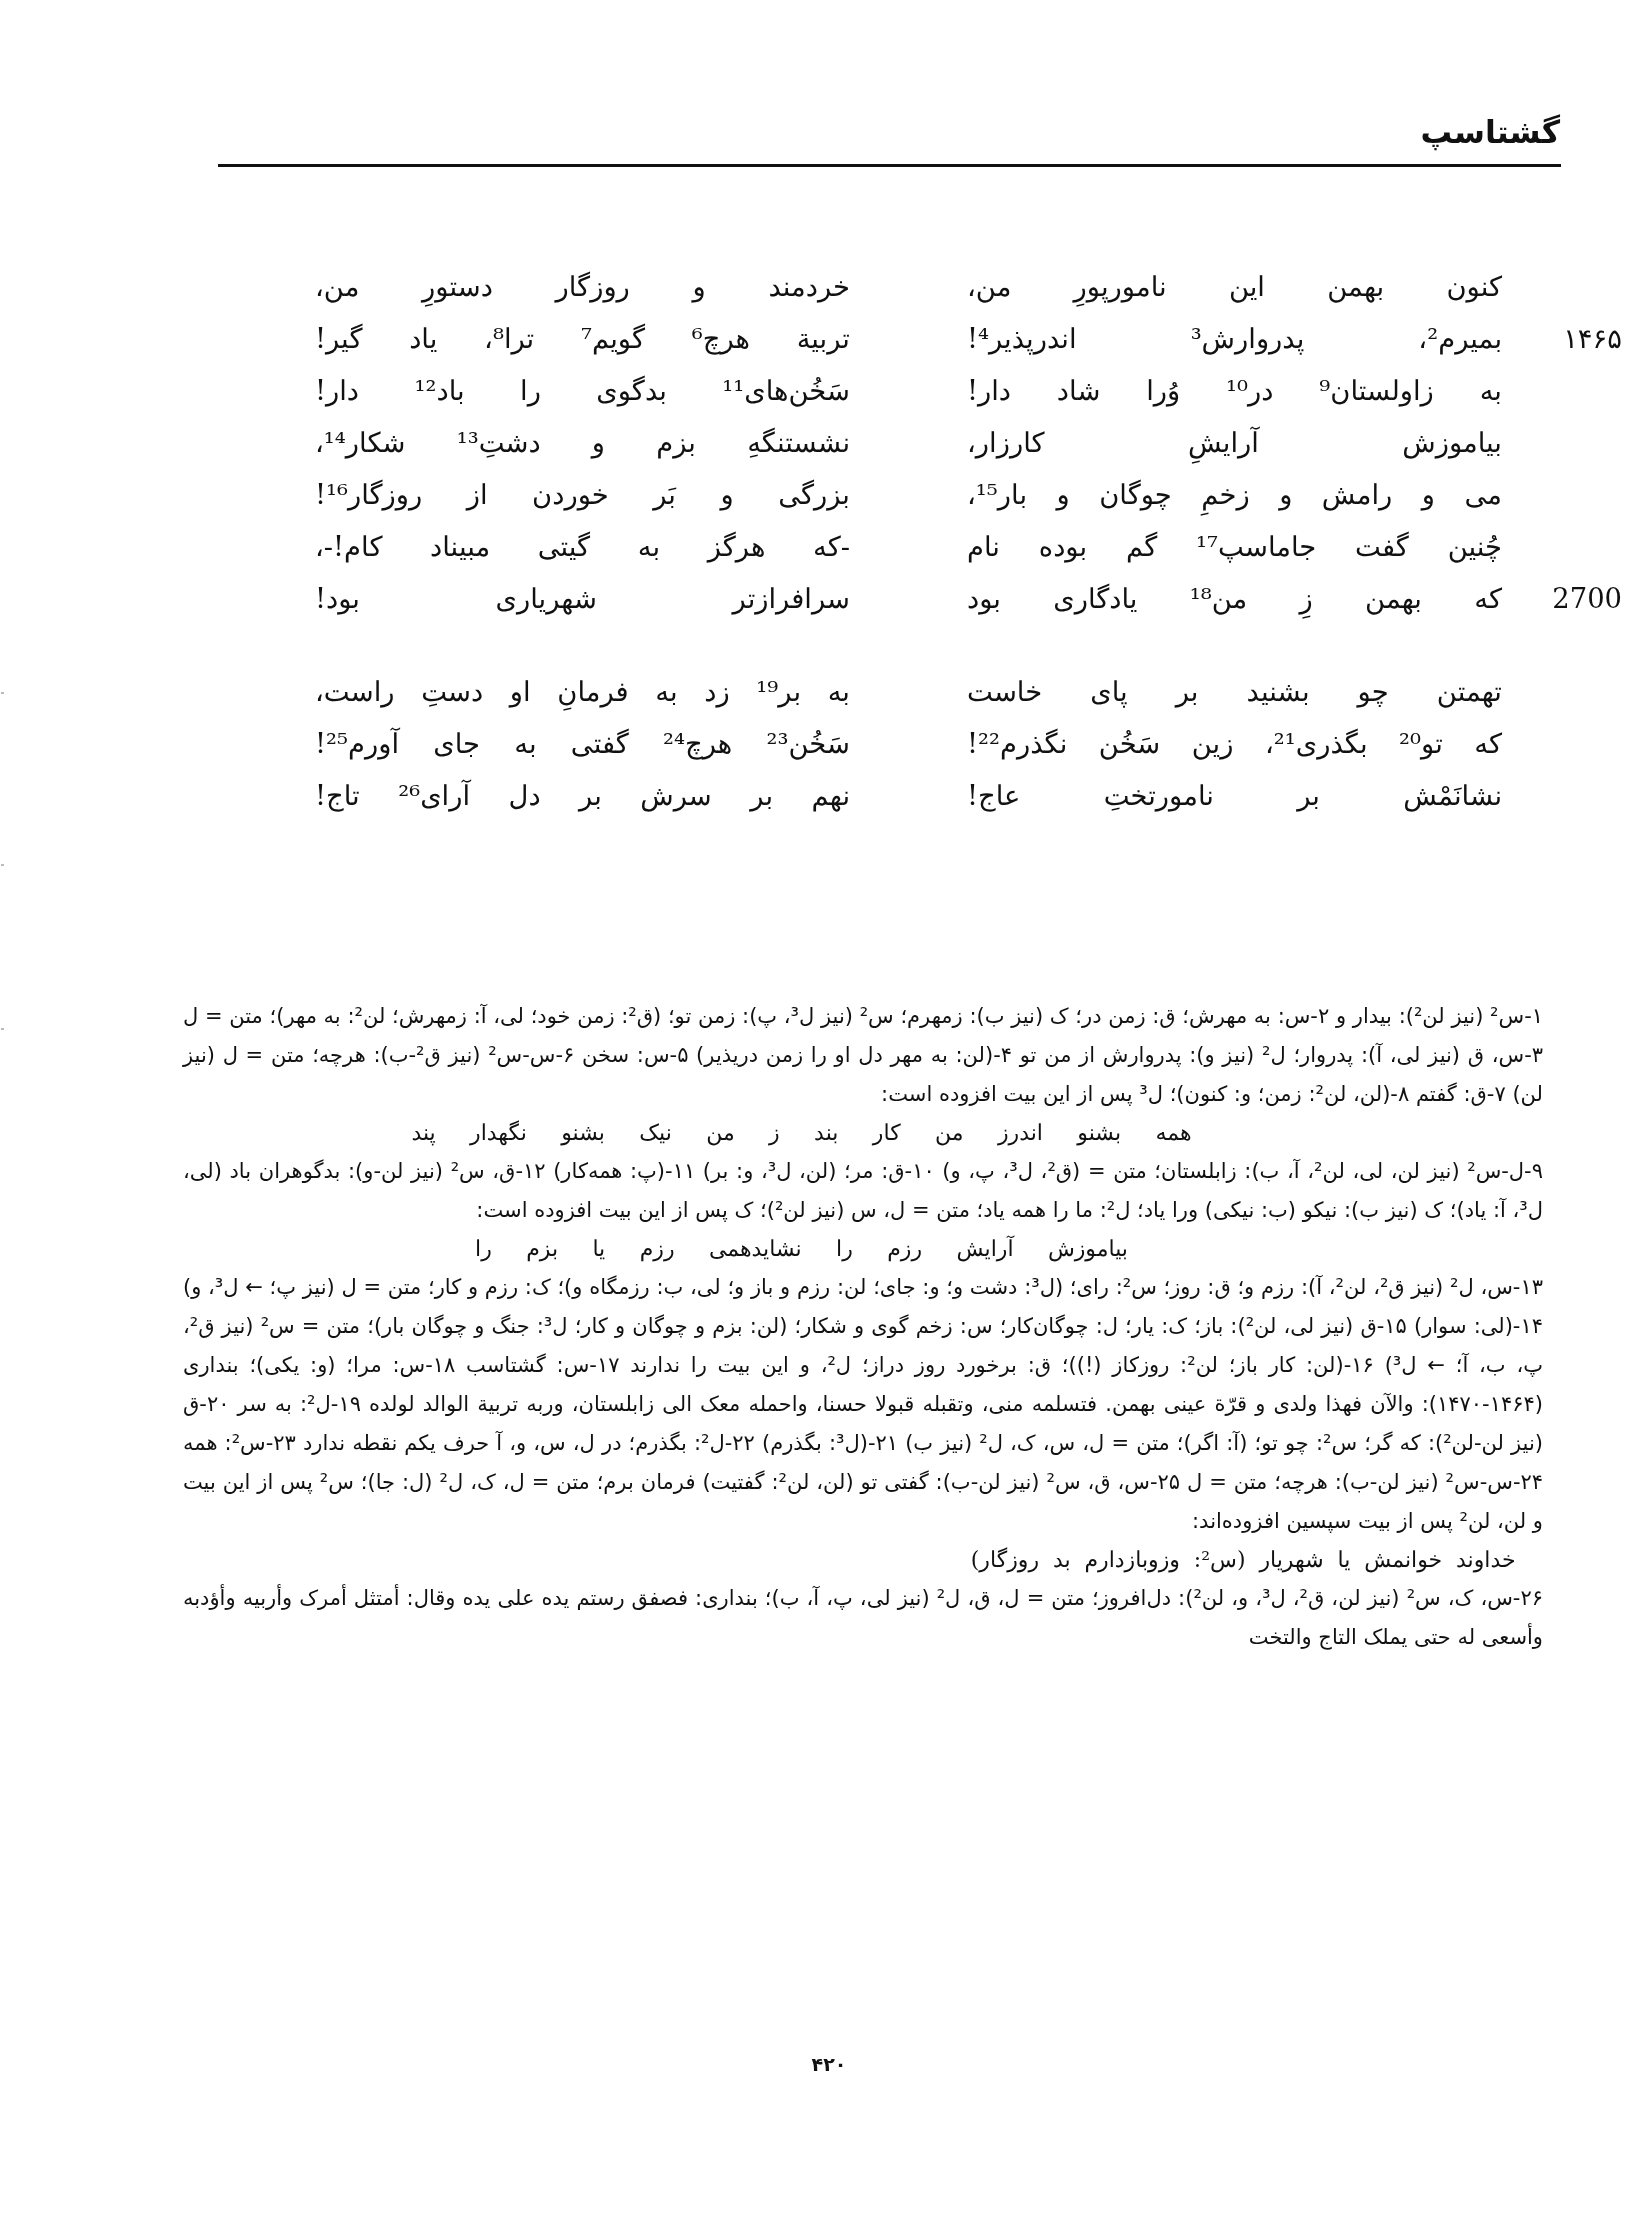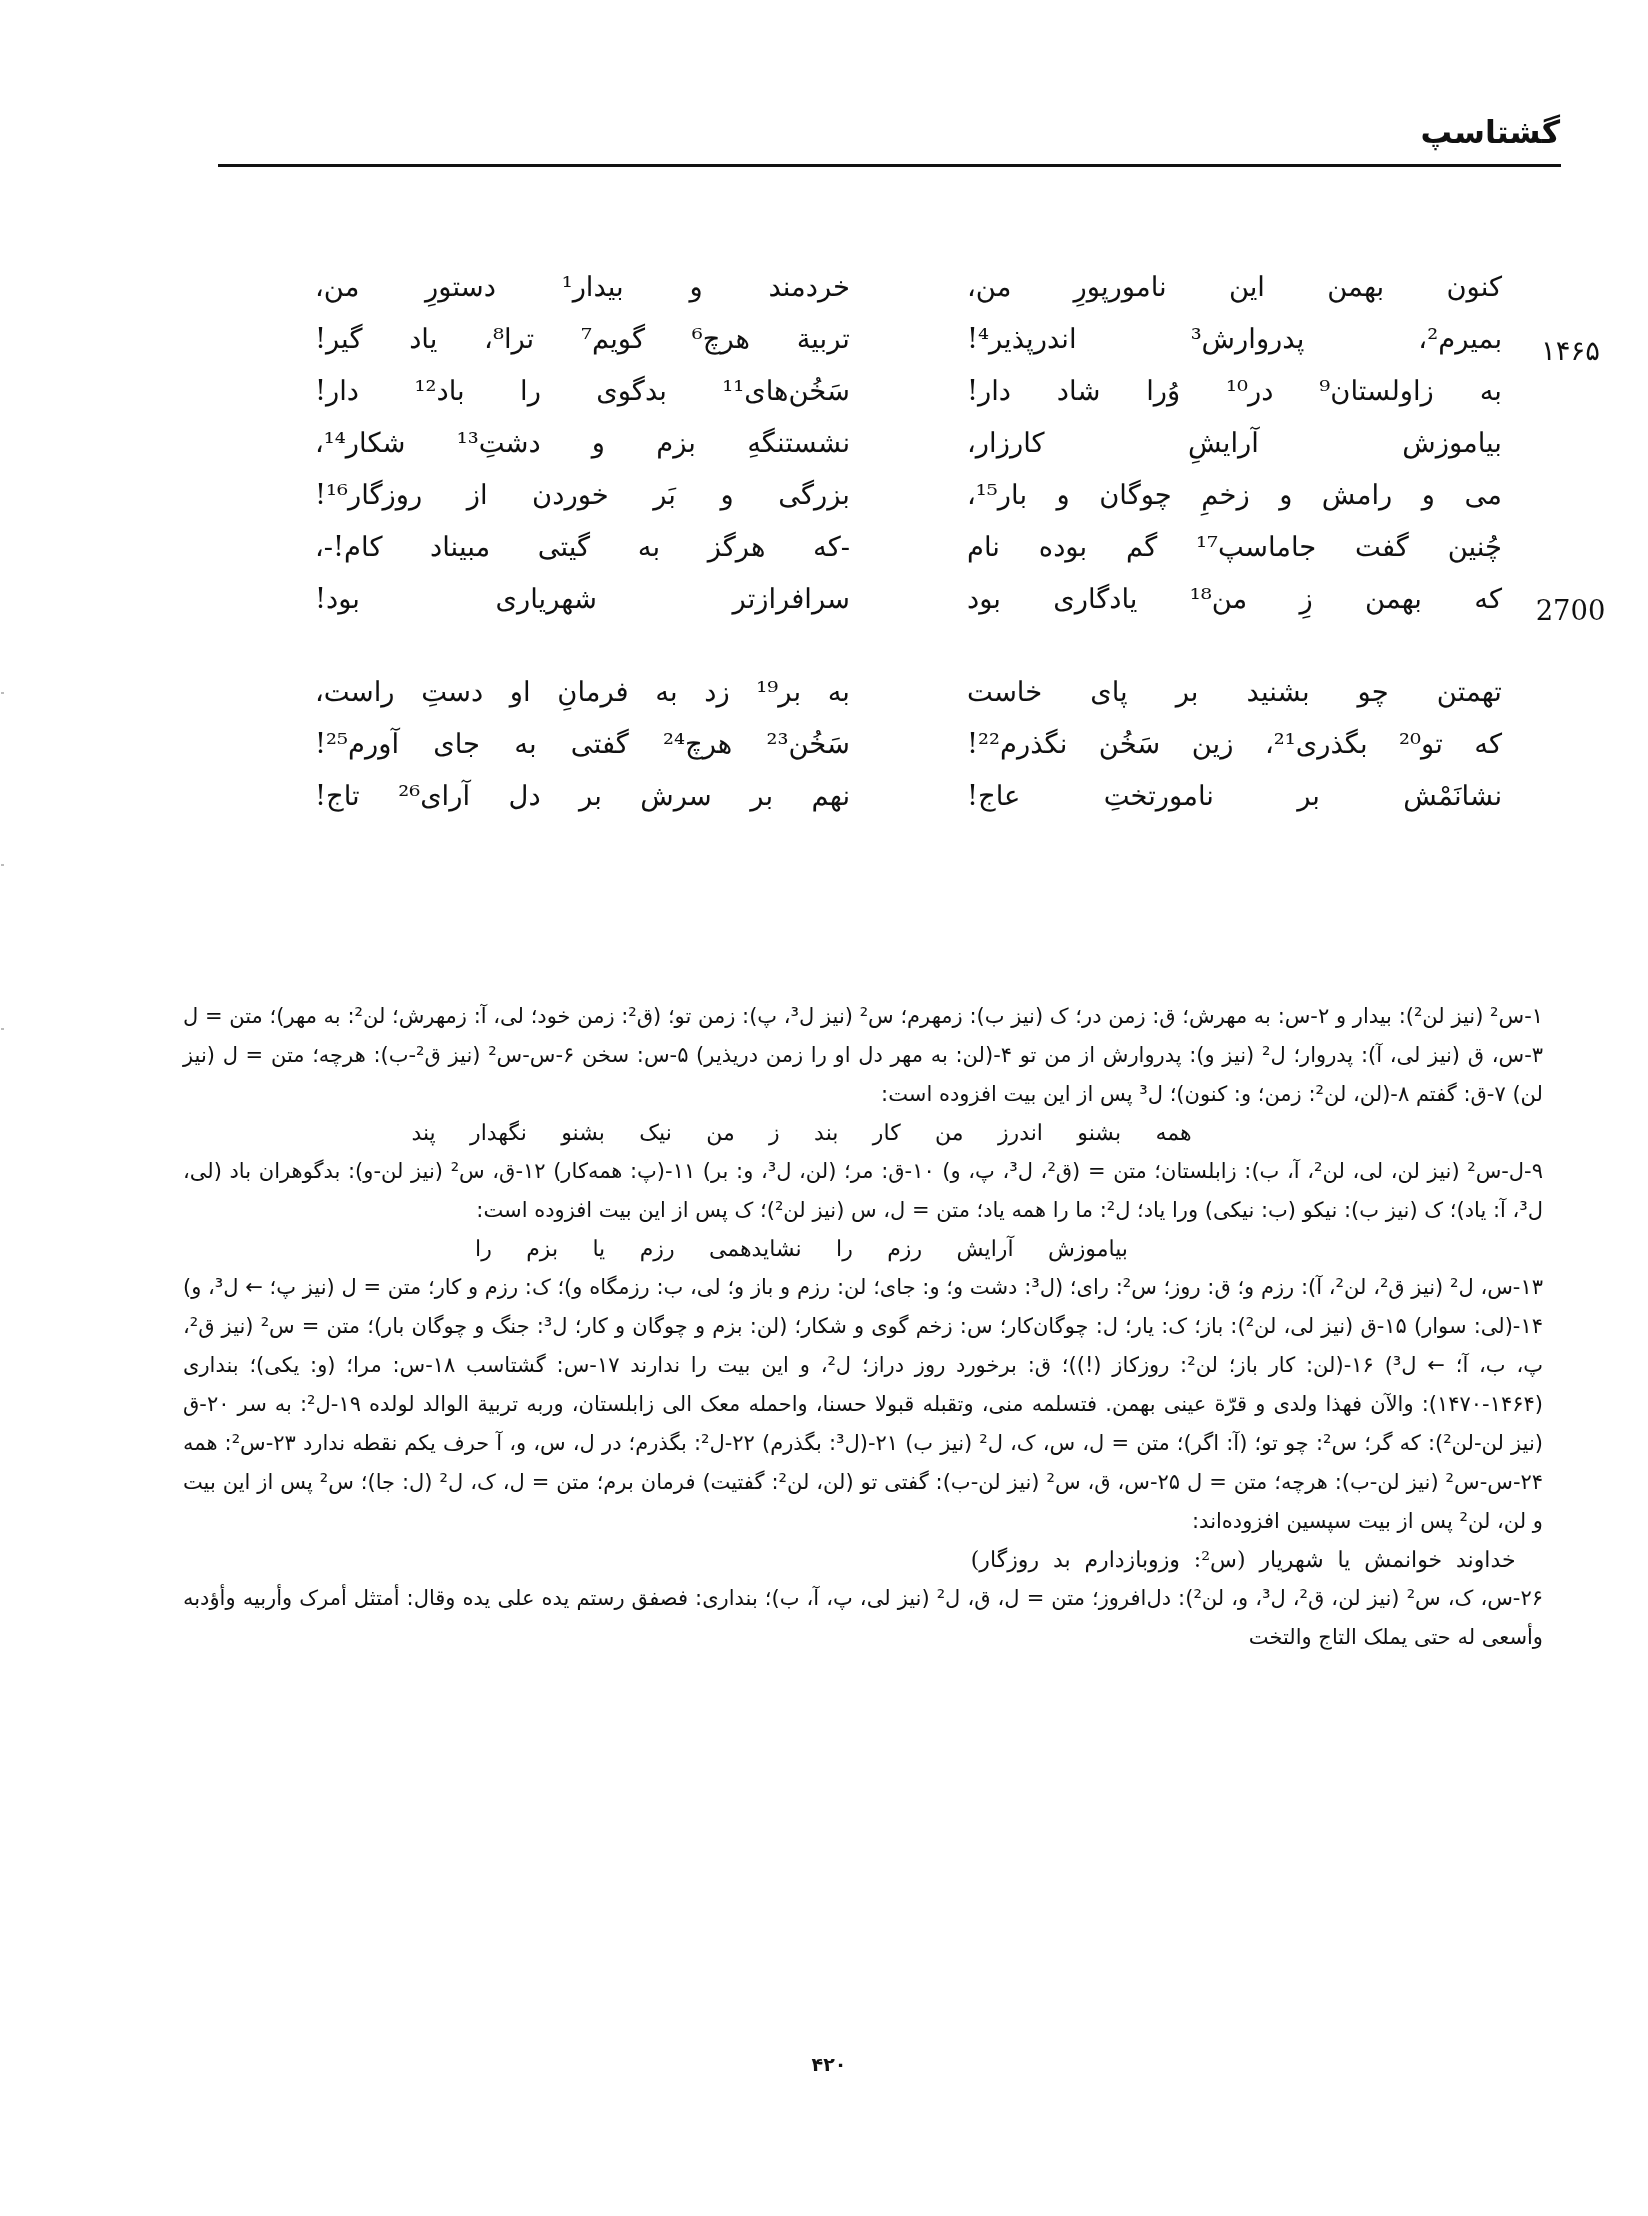--- a/index.html
+++ b/index.html
@@ -46,23 +46,22 @@
     display: flex;
     flex-direction: row;
     align-items: baseline;
     height: 52px;
     position: relative;
   }
   .verse-num {
     position: absolute;
     right: -120px;
     width: 103px;
-    text-align: center;
+    text-align: right;
     font-size: 27.4px;
-    margin-top: 12px;
   }
   .misra {
     width: 535px;
     text-align: justify;
     text-align-last: justify;
     white-space: nowrap;
     overflow: visible;
   }
   .misra-gap {
     width: 117px;
@@ -115,21 +114,21 @@
 
 <div class="running-head">گشتاسپ</div>
 <div class="head-rule"></div>
 
 <div class="poem">
   <div class="stanza">
     <div class="bayt">
       <span class="verse-num"></span>
       <span class="misra">کنون بهمن این نامورپورِ من،</span>
       <span class="misra-gap"></span>
-      <span class="misra">خردمند و بیدار¹ دستورِ من،</span>
+      <span class="misra">خردمند و روزگار دستورِ من،</span>
     </div>
     <div class="bayt">
       <span class="verse-num">۱۴۶۵</span>
       <span class="misra">بمیرم²، پدروارش³ اندرپذیر⁴!</span>
       <span class="misra-gap"></span>
       <span class="misra">تربیة هرچ⁶ گویم⁷ ترا⁸، یاد گیر!</span>
     </div>
     <div class="bayt">
       <span class="verse-num"></span>
       <span class="misra">به زاولستان⁹ در¹⁰ وُرا شاد دار!</span>

